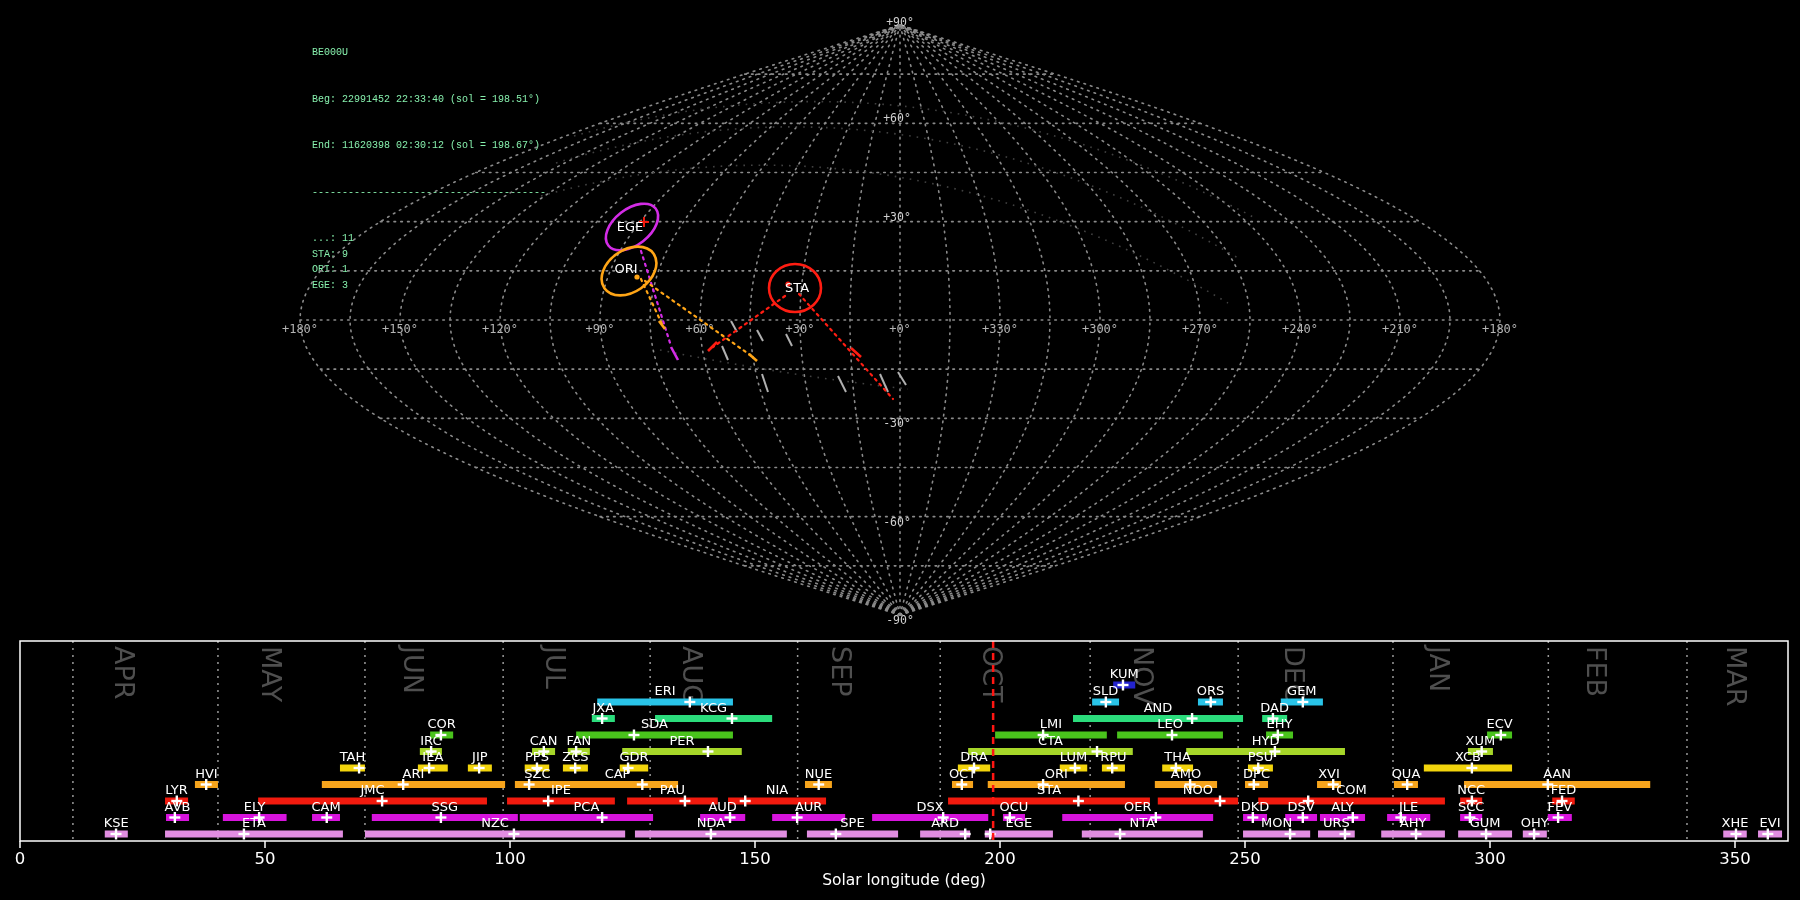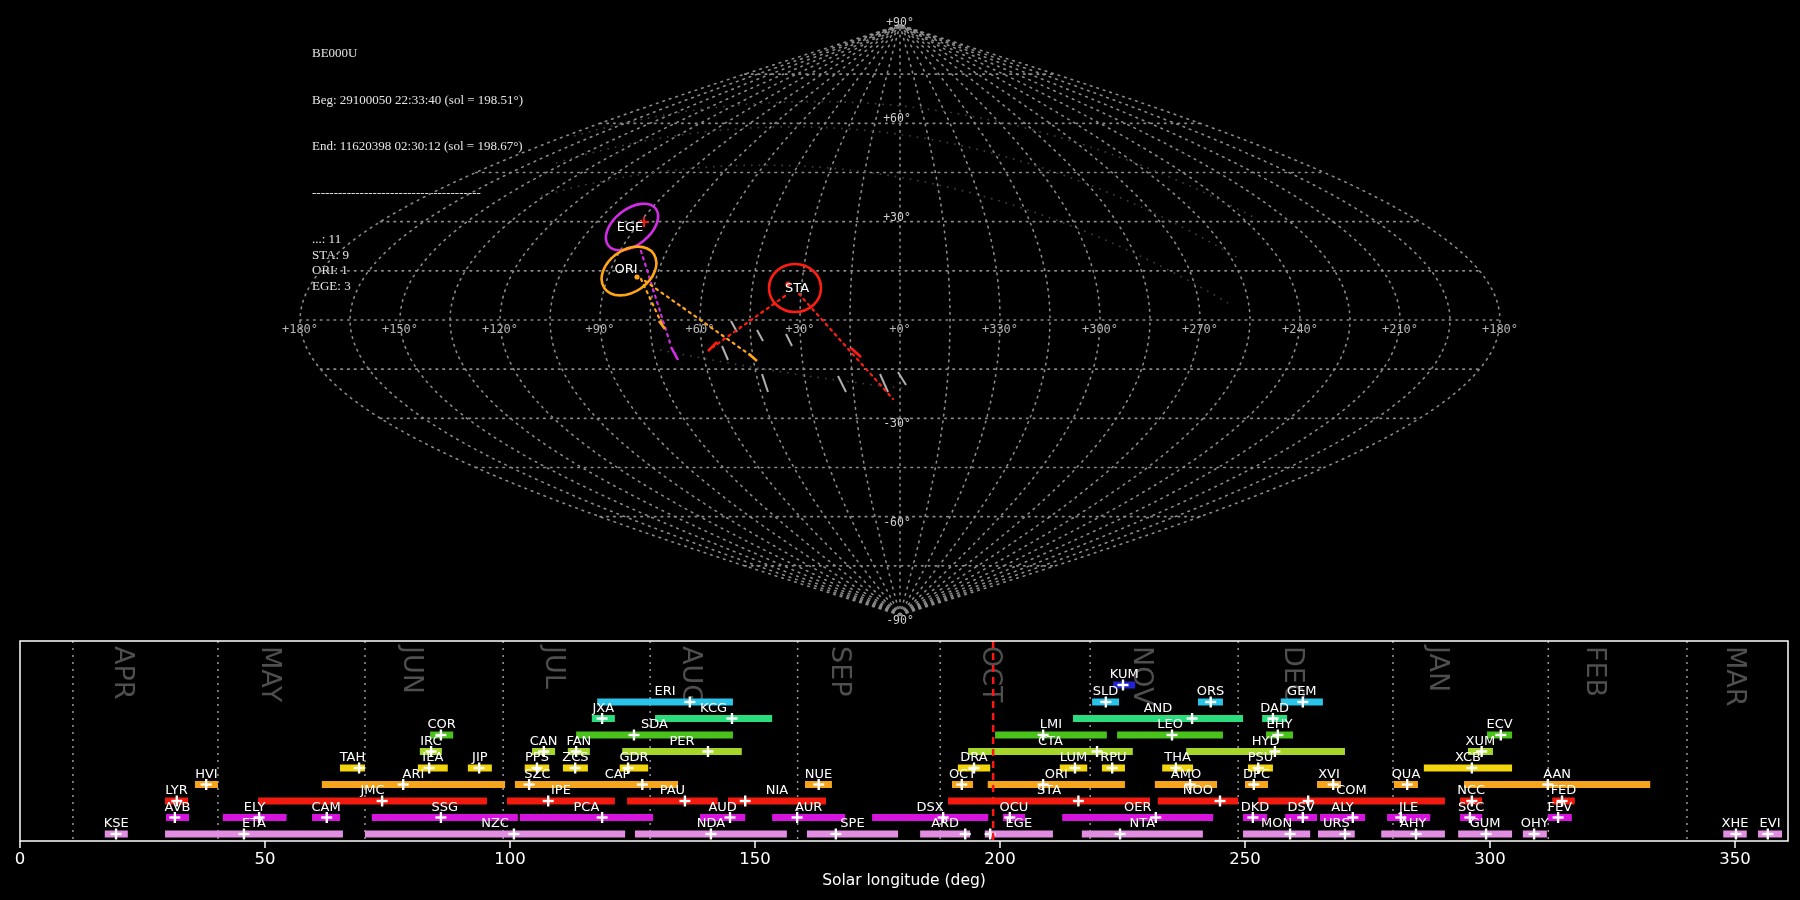--- a/index.html
+++ b/index.html
@@ -1,31 +1,31 @@
 <!DOCTYPE html>
 <html><head>
 <meta charset="utf-8">
 <style>
   html,body{margin:0;padding:0;background:#000;}
   #stage{position:relative;width:1800px;height:900px;background:#000;overflow:hidden;
          font-family:"DejaVu Sans",sans-serif;}
-  #info{position:absolute;left:312px;top:14px;color:#e5e5e5;
-        font-family:Liberation Serif, serif;font-size:13px;line-height:15.5px;
+  #info{position:absolute;left:312px;top:14px;color:#86efac;
+        font-family:Liberation Mono, monospace;font-size:10px;line-height:15.5px;
         white-space:pre;}
   svg{position:absolute;left:0;top:0;}
   text{font-family:"DejaVu Sans",sans-serif;}
   .mono{font-family:"DejaVu Sans Mono",monospace;}
 </style>
 </head>
 <body>
 
 <div id="stage">
   <div id="info">
     <div>BE000U</div>
-    <div>Beg: 29100050 22:33:40 (sol = 198.51°)</div>
+    <div>Beg: 22991452 22:33:40 (sol = 198.51°)</div>
     <div>End: 11620398 02:30:12 (sol = 198.67°)</div>
     <div>---------------------------------------</div>
     <div id="counts"><div>...: 11</div><div>STA: 9</div><div>ORI: 1</div><div>EGE: 3</div></div>
   </div>
   <svg id="sky" width="1800" height="640" viewBox="0 0 1800 640">
       <line x1="744.7085729384876" y1="565.8333333333333" x2="1055.2914270615124" y2="565.8333333333333" stroke="#8a8a8a" stroke-width="1.6" stroke-dasharray="1.6 5.2" stroke-linecap="round"></line>
       <line x1="600" y1="516.6666666666666" x2="1200" y2="516.6666666666666" stroke="#8a8a8a" stroke-width="1.6" stroke-dasharray="1.6 5.2" stroke-linecap="round"></line>
       <line x1="475.73593128807147" y1="467.5" x2="1324.2640687119285" y2="467.5" stroke="#8a8a8a" stroke-width="1.6" stroke-dasharray="1.6 5.2" stroke-linecap="round"></line>
       <line x1="380.3847577293368" y1="418.3333333333333" x2="1419.6152422706632" y2="418.3333333333333" stroke="#8a8a8a" stroke-width="1.6" stroke-dasharray="1.6 5.2" stroke-linecap="round"></line>
       <line x1="320.44450422655905" y1="369.1666666666667" x2="1479.555495773441" y2="369.1666666666667" stroke="#8a8a8a" stroke-width="1.6" stroke-dasharray="1.6 5.2" stroke-linecap="round"></line>

